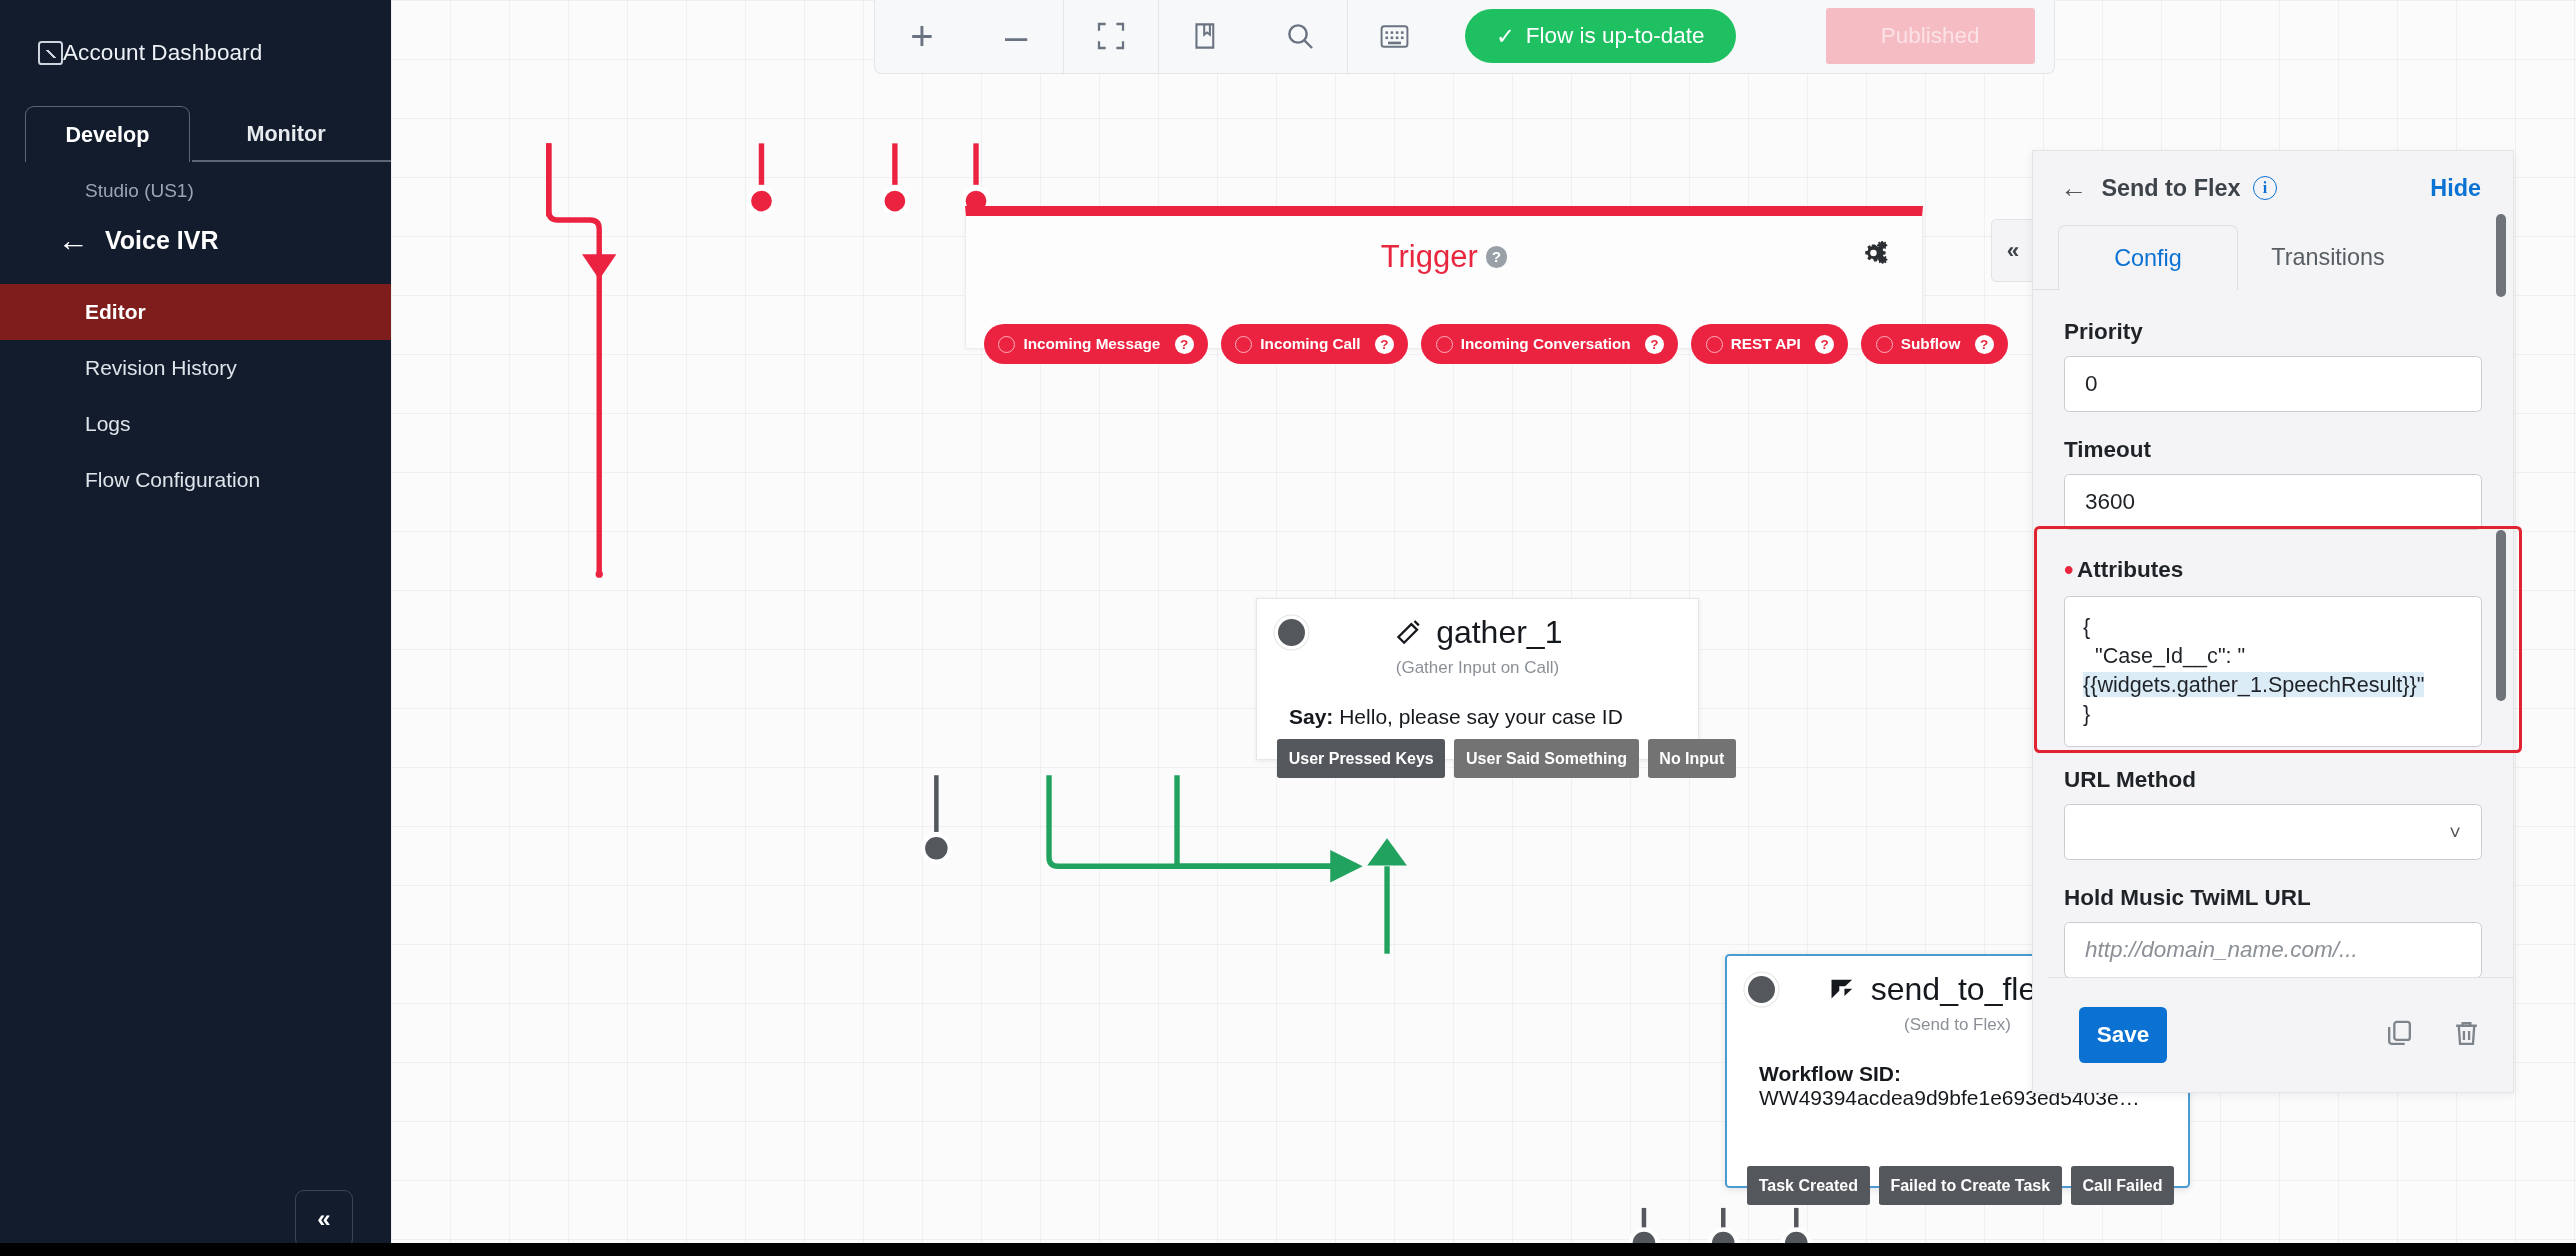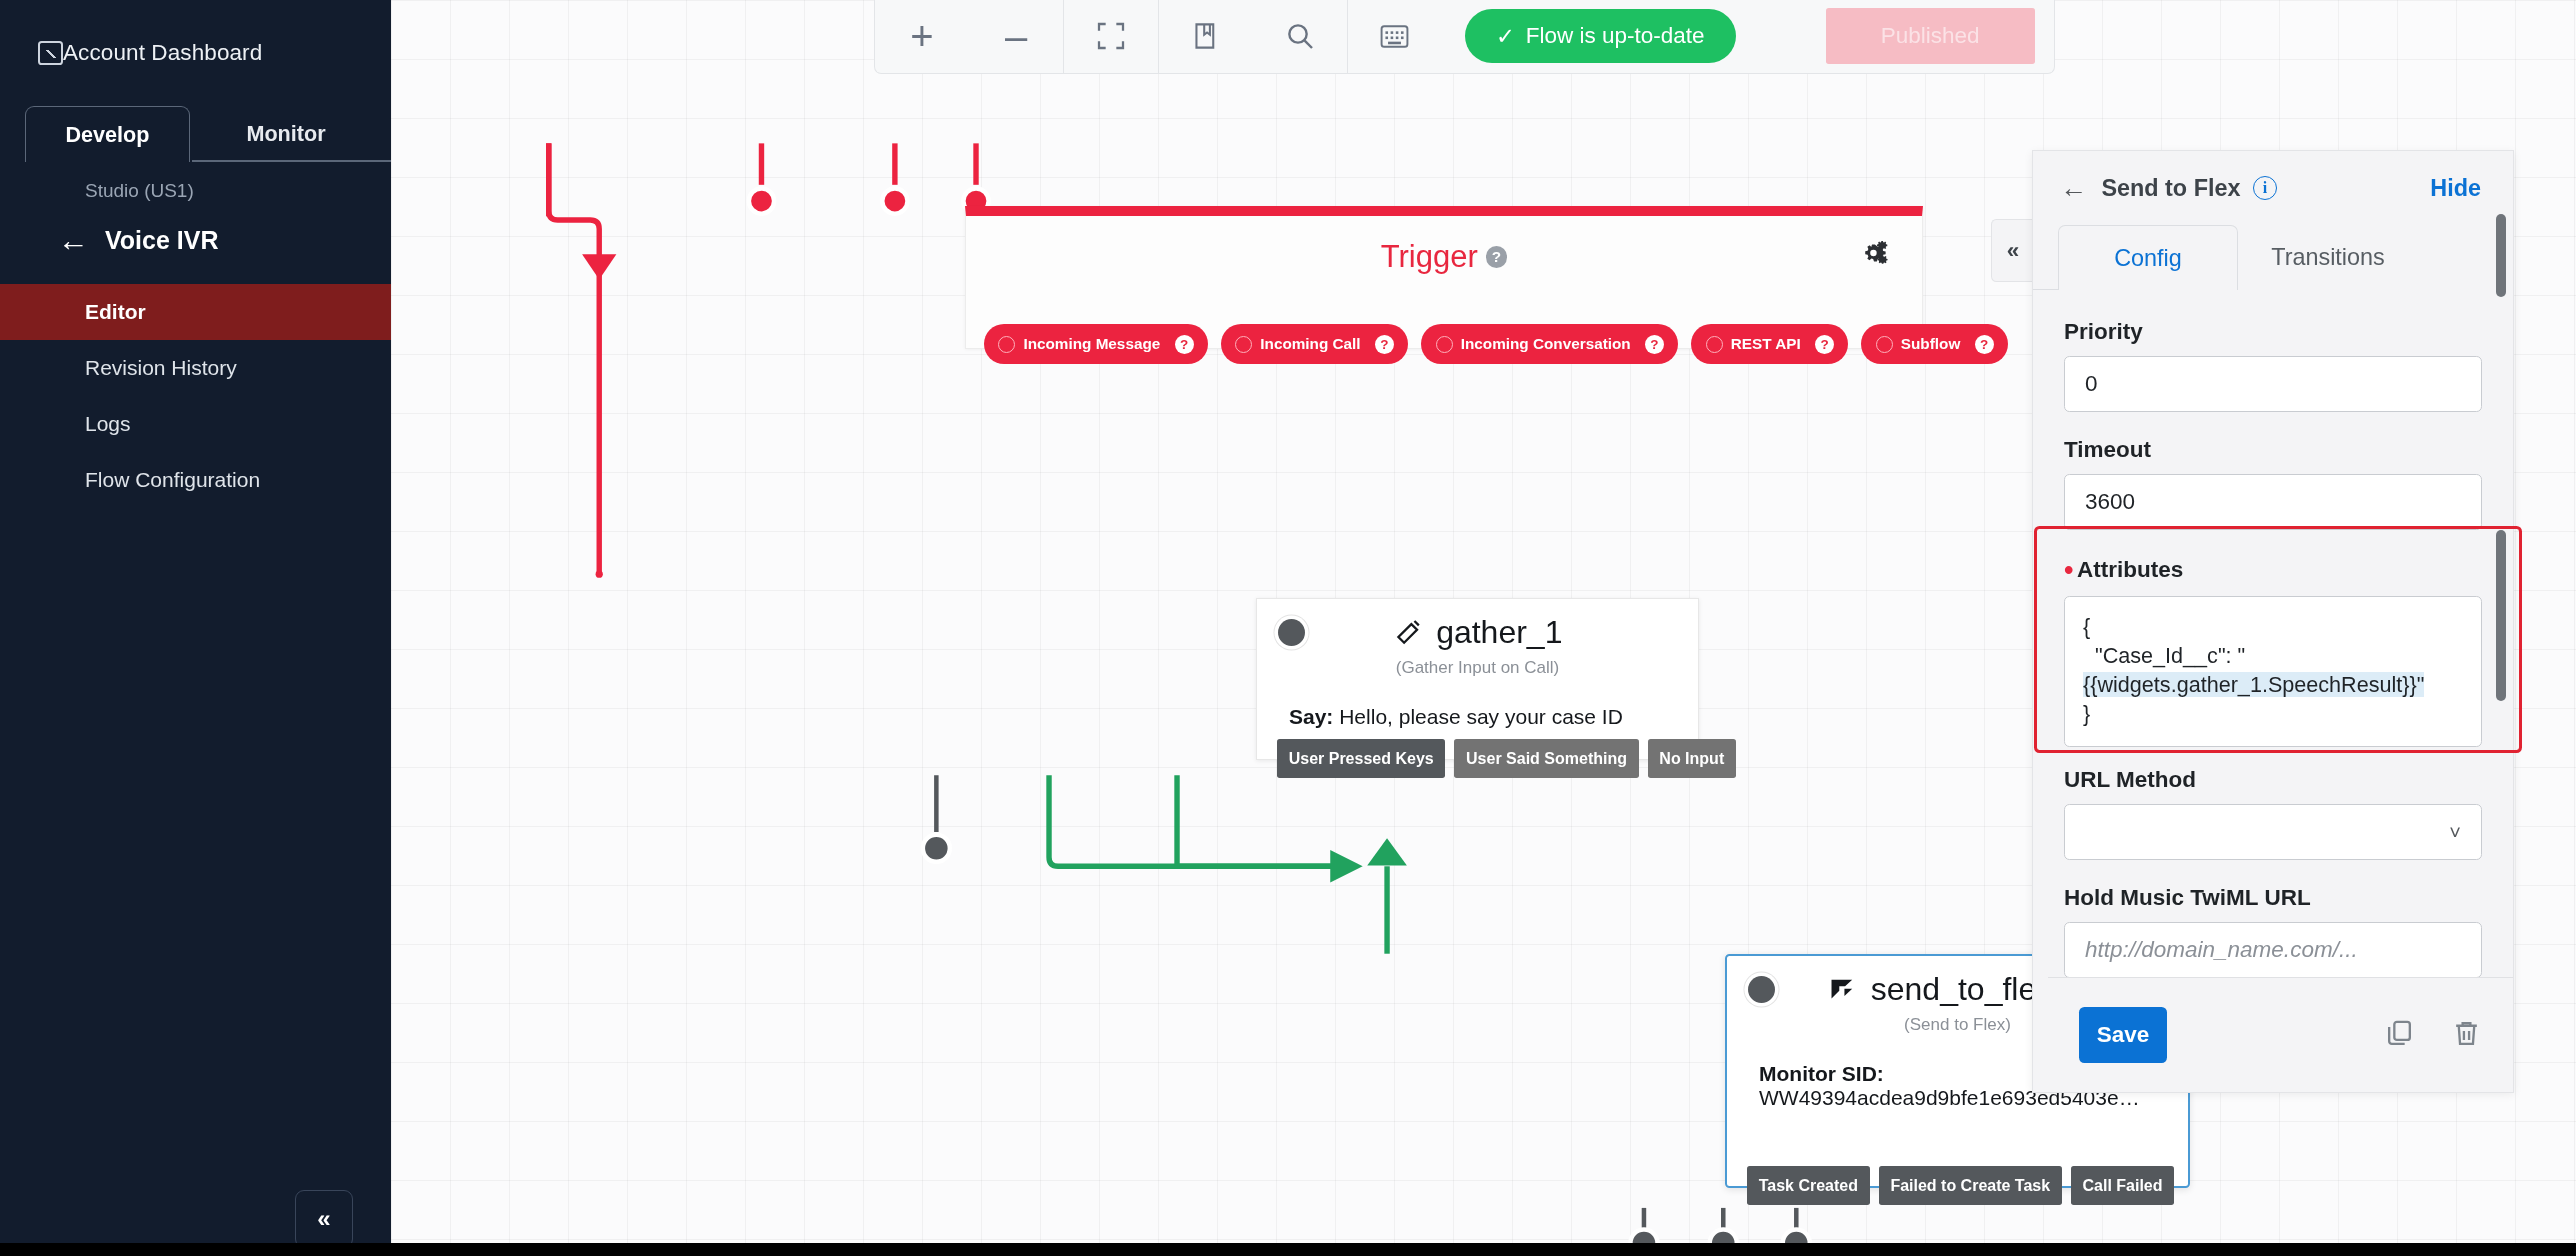--- a/index.html
+++ b/index.html
@@ -426,21 +426,21 @@
       <div class="w-title">
         <svg width="31" height="31" viewBox="0 0 24 24" fill="#15181c">
           <path d="M3.5 4.5h16l-5.5 5h-4.5v3.5l-6 6z"></path>
           <path d="M13.5 11.5h6l-6 5.5z"></path>
         </svg>
         <span>send_to_flex_1</span>
       </div>
       <div class="w-close">✕</div>
       <div class="w-sub">(Send to Flex)</div>
       <div class="w-body">
-        <b>Monitor SID:</b><br>
+        <b>Workflow SID:</b><br>
         <span>WW49394acdea9d9bfe1e693ed5403e…</span>
       </div>
       <div class="w-ports">
         <div class="wport grey">Task Created</div>
         <div class="wport grey">Failed to Create Task</div>
         <div class="wport grey">Call Failed</div>
       </div>
     </div>
   </div>
 

